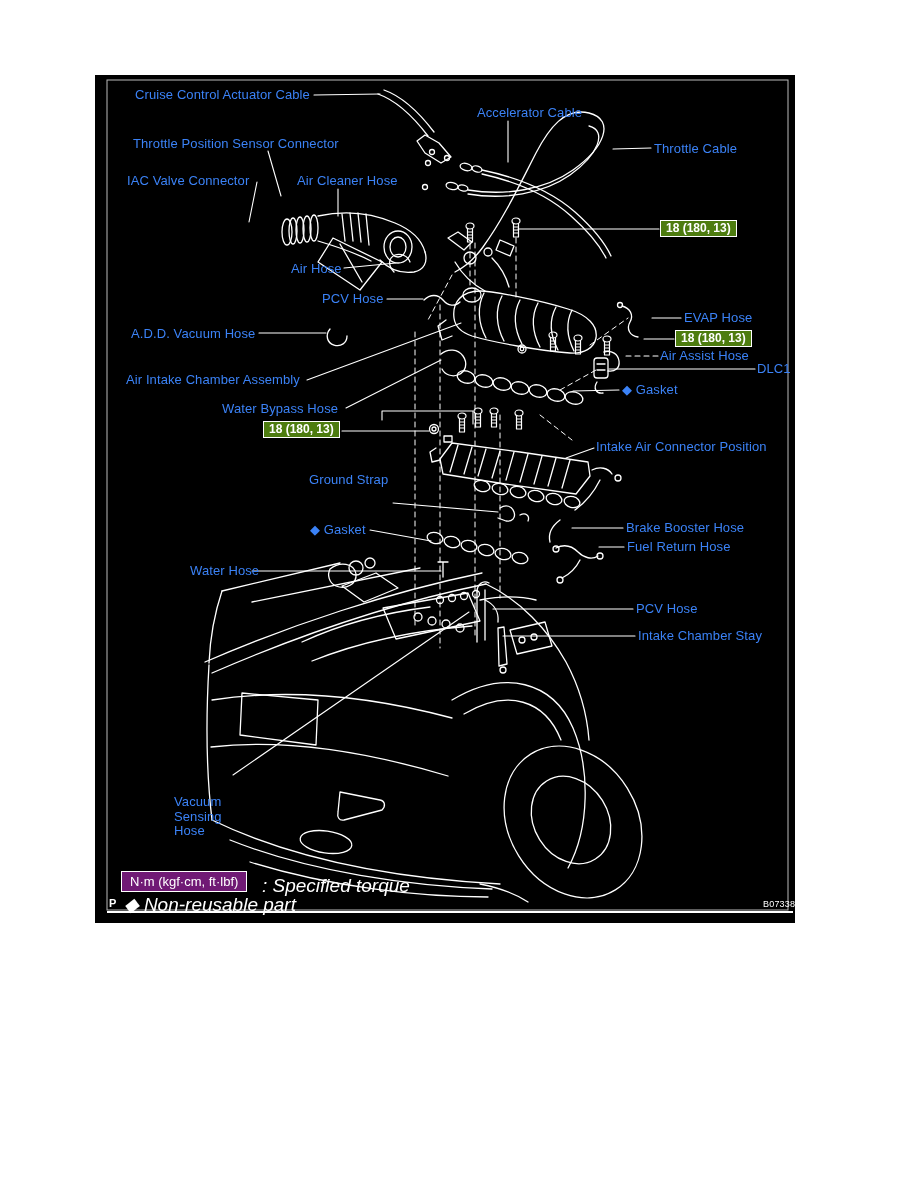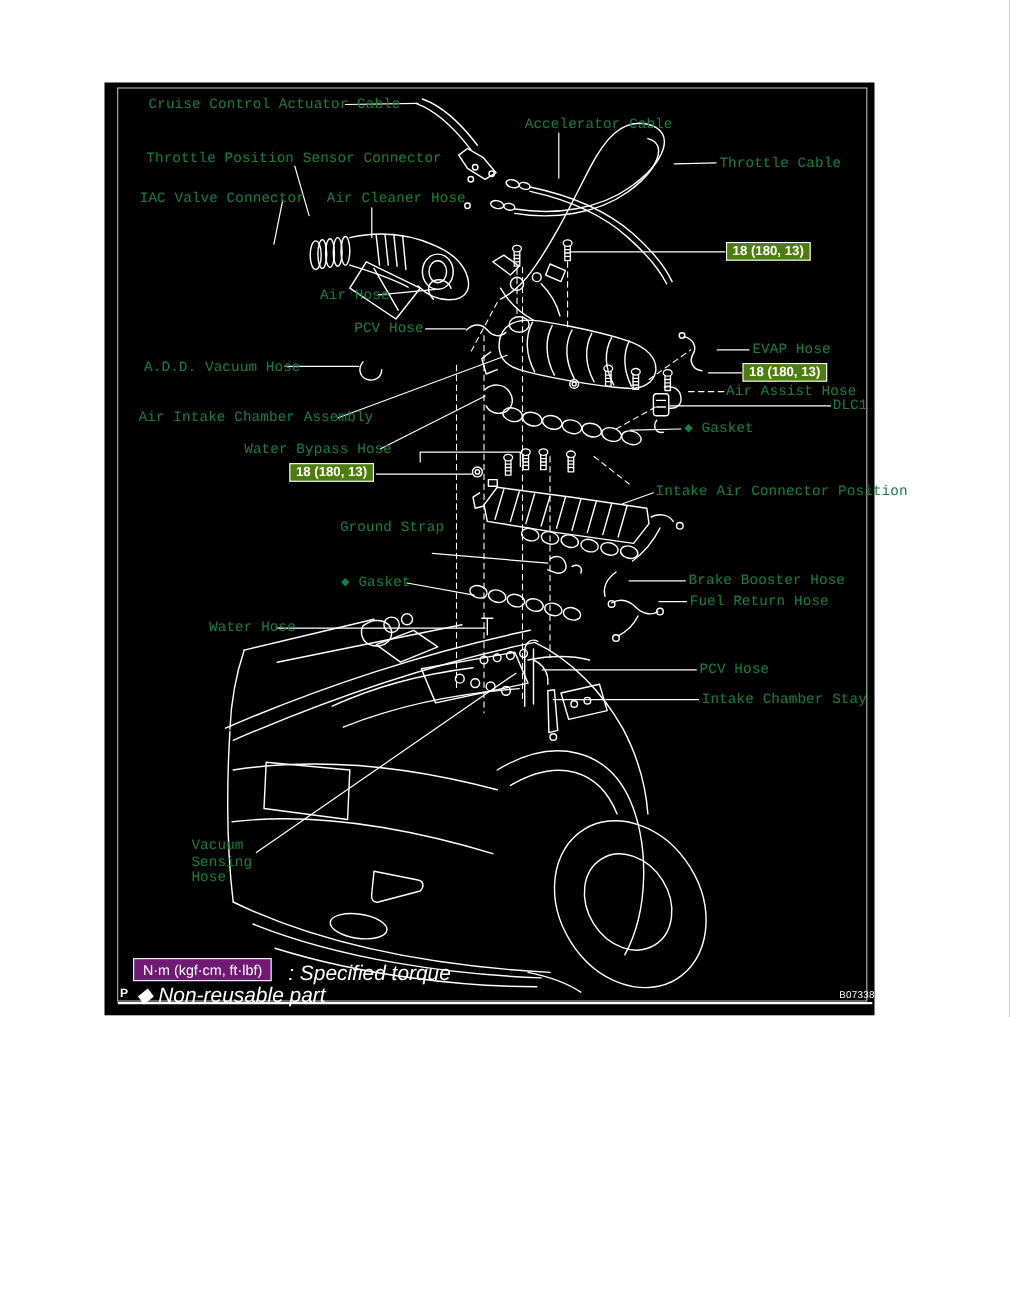--- a/index.html
+++ b/index.html
@@ -6,24 +6,24 @@
   body{
     width:918px;height:1188px;background:#ffffff;position:relative;
     font-family:"Liberation Sans", sans-serif;
   }
   .panel{
     position:absolute;left:95px;top:75px;width:700px;height:848px;
     background:#000;
   }
   .art{position:absolute;left:95px;top:75px;width:700px;height:848px;z-index:1;}
   .callout{
-    position:absolute;color:#15803d;font-size:13px;line-height:1.12;
-    white-space:nowrap;z-index:2;letter-spacing:.1px;font-family:Liberation Mono, monospace;
-  }
-  .callout.wrap{white-space:normal;width:66px;}
+    position:absolute;color:#3b82f6;font-size:13px;line-height:1.12;
+    white-space:nowrap;z-index:2;letter-spacing:.1px;
+  }
+  .callout.wrap{white-space:normal;width:66px;margin-top:33px;}
   .torque-box{
     position:absolute;color:#fff;font-size:12px;font-weight:bold;
     border:1.5px solid #fff;padding:0 5px;line-height:15px;z-index:2;background:#4d7c0f;
     white-space:nowrap;
   }
   .legend-box{
     position:absolute;color:#fff;font-size:13px;border:1.5px solid #fff;
     padding:1px 8px;line-height:17px;z-index:2;background:#701a75;white-space:nowrap;
   }
   .legend-text{position:absolute;color:#fff;font-size:19px;z-index:2;white-space:nowrap;font-style:italic;}

